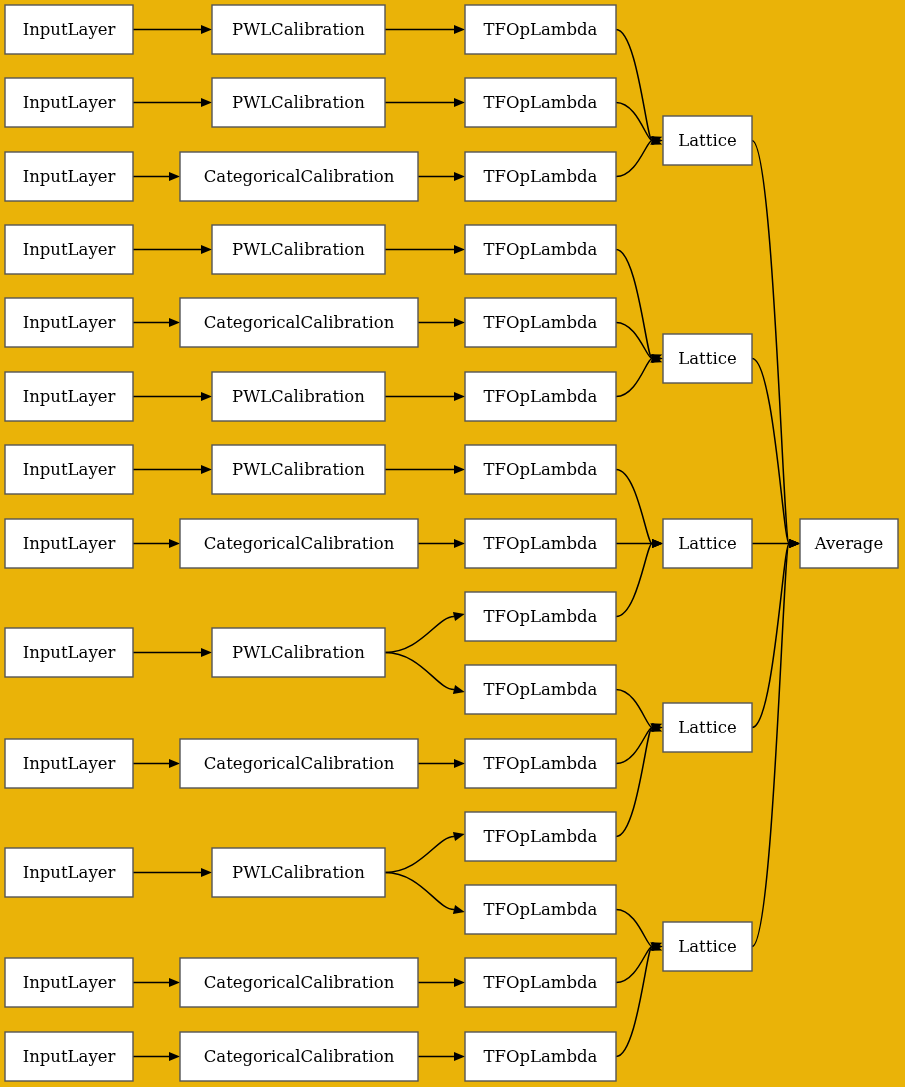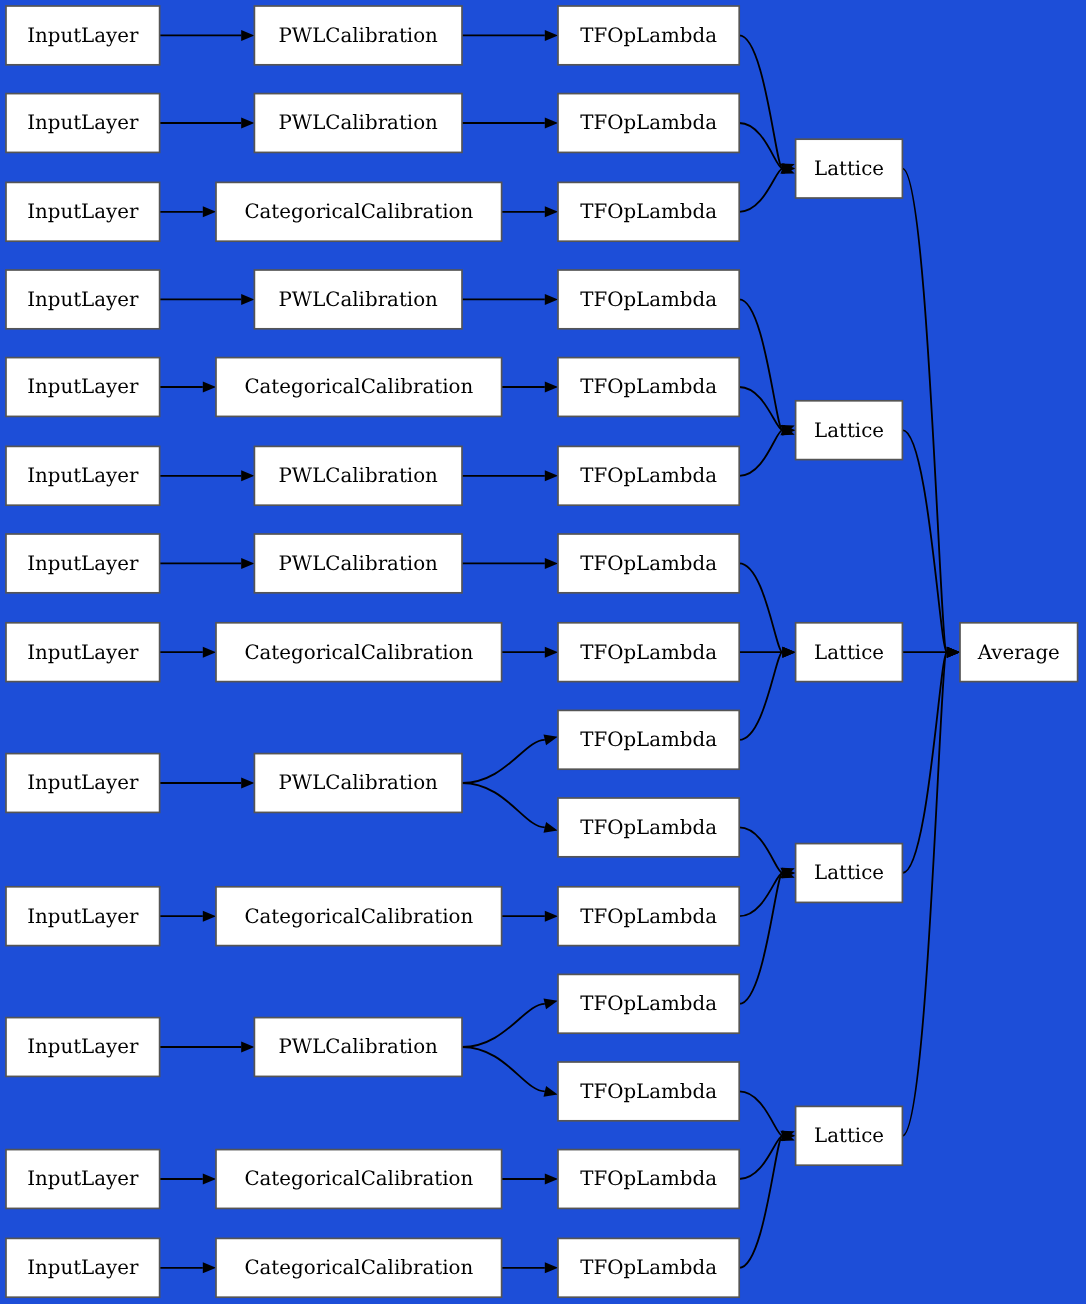--- a/index.html
+++ b/index.html
@@ -1,17 +1,17 @@
 <!DOCTYPE html>
 <html><head>
 <meta charset="utf-8">
 <style>
   html,body{margin:0;padding:0;background:#ffffff;}
   body{font-family:"DejaVu Serif", serif;}
-  #canvas{position:relative;width:905px;height:1087px;background:#1d4ed8;overflow:hidden;}
+  #canvas{position:relative;width:905px;height:1087px;background:#eab308;overflow:hidden;}
   svg#graph{position:absolute;left:0;top:0;width:905px;height:1087px;}
   .node-rect{fill:#ffffff;stroke:#555555;stroke-width:1.4;}
   .node-label{font-family:"DejaVu Serif", serif;font-size:16.5px;fill:#000000;
                text-anchor:middle;dominant-baseline:middle;}
   .edge{fill:none;stroke:#000000;stroke-width:1.5;}
   .arrowhead{fill:#000000;stroke:none;}
 </style>
 </head>
 <body>
 

